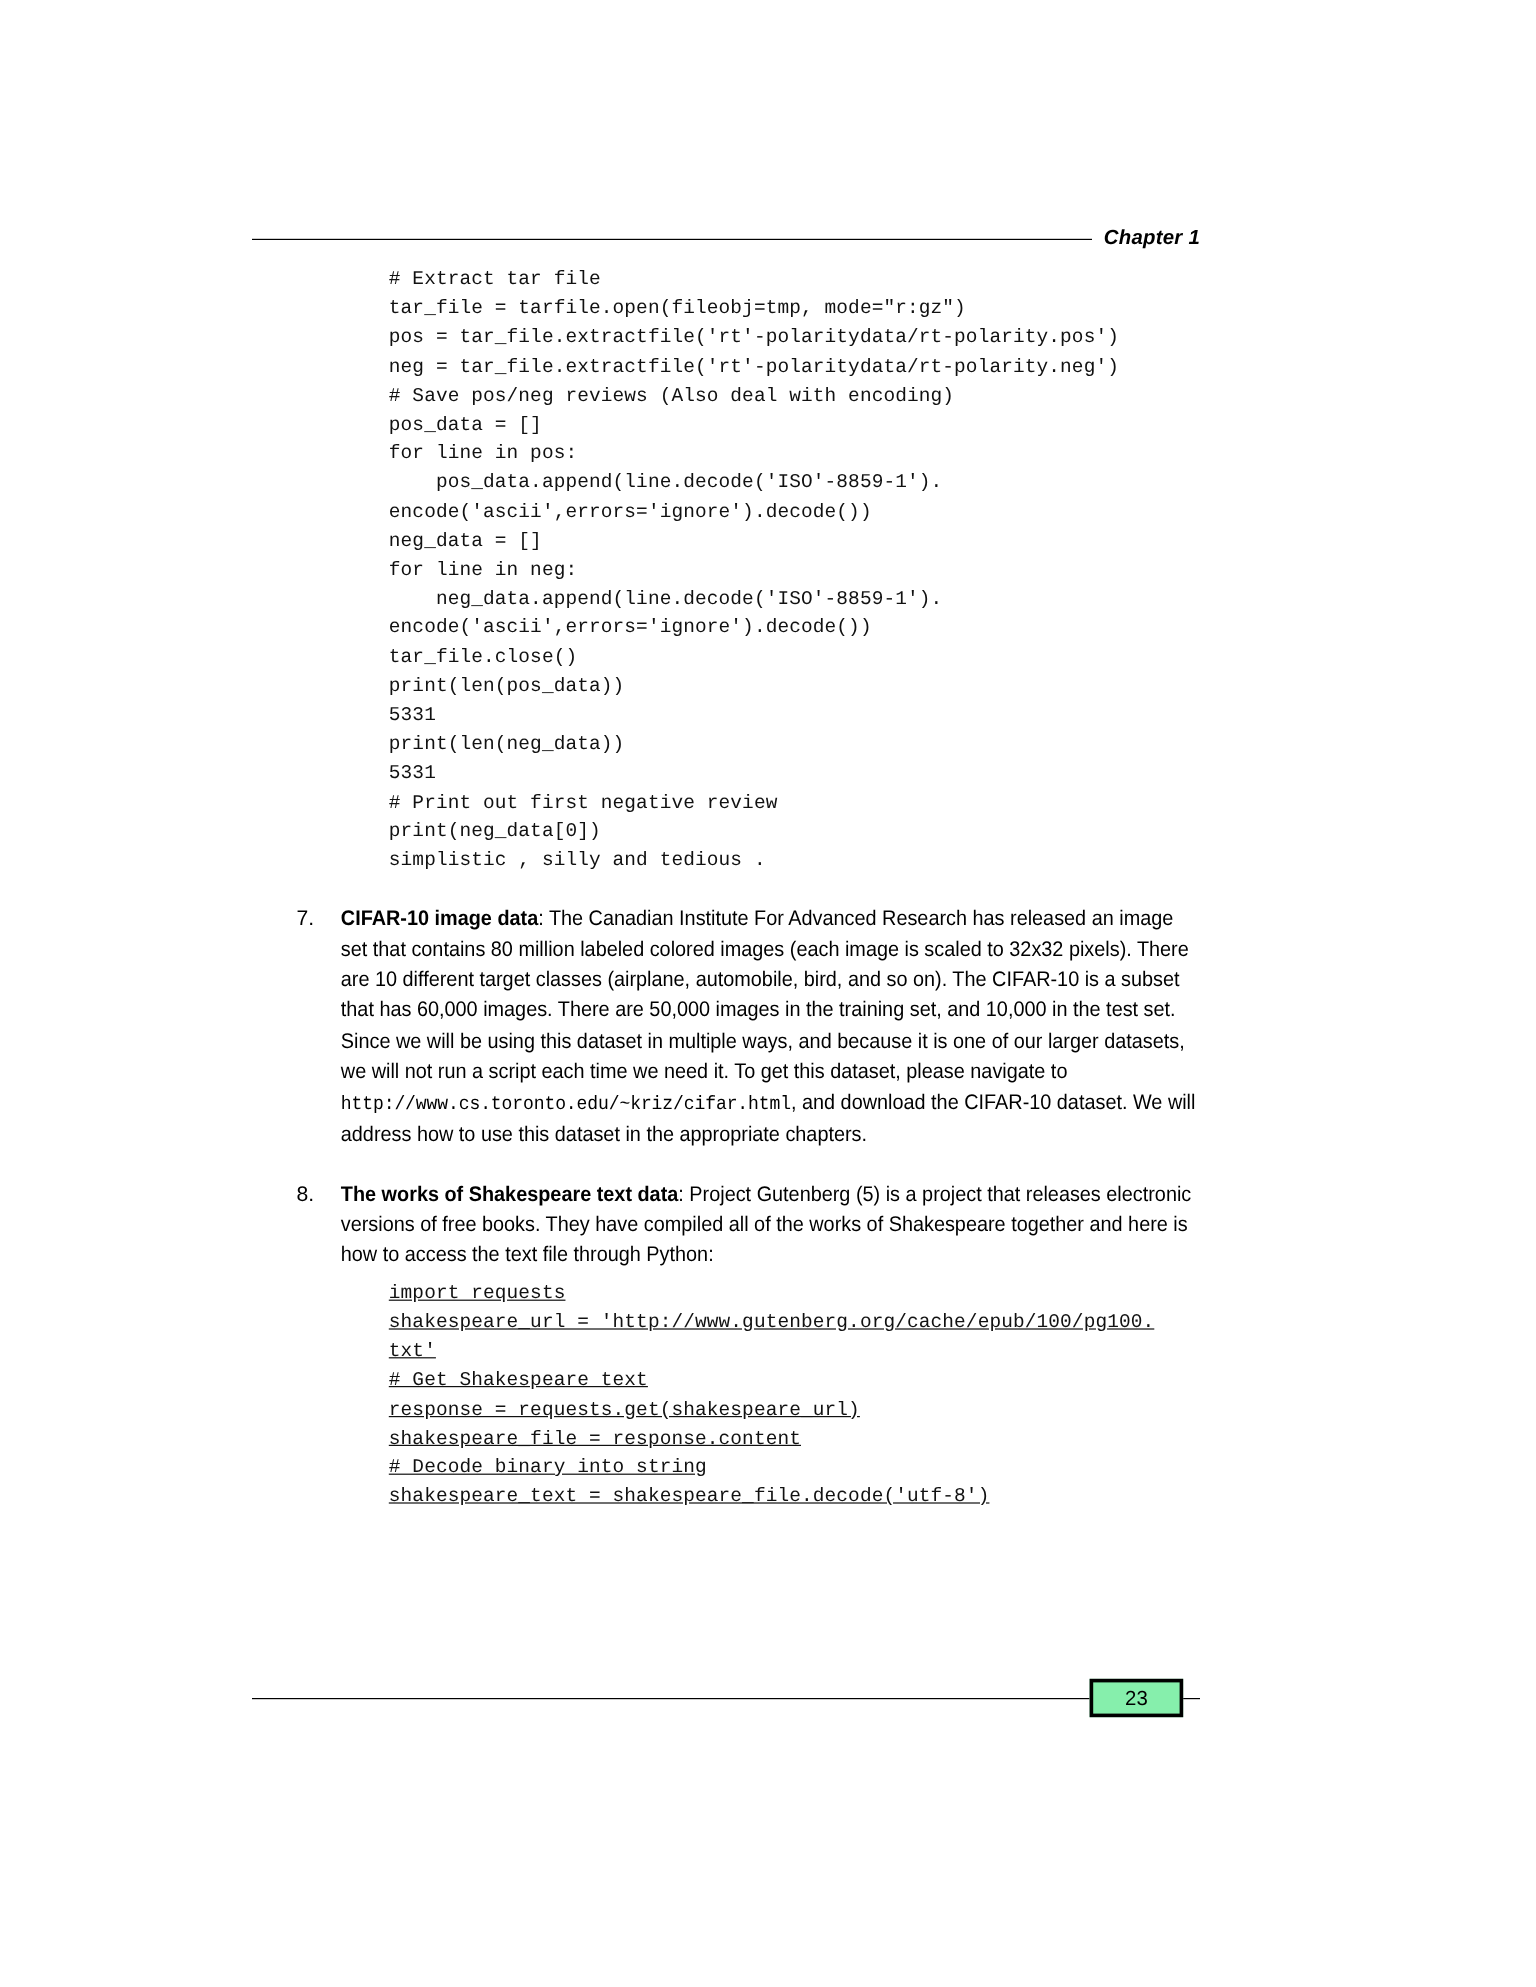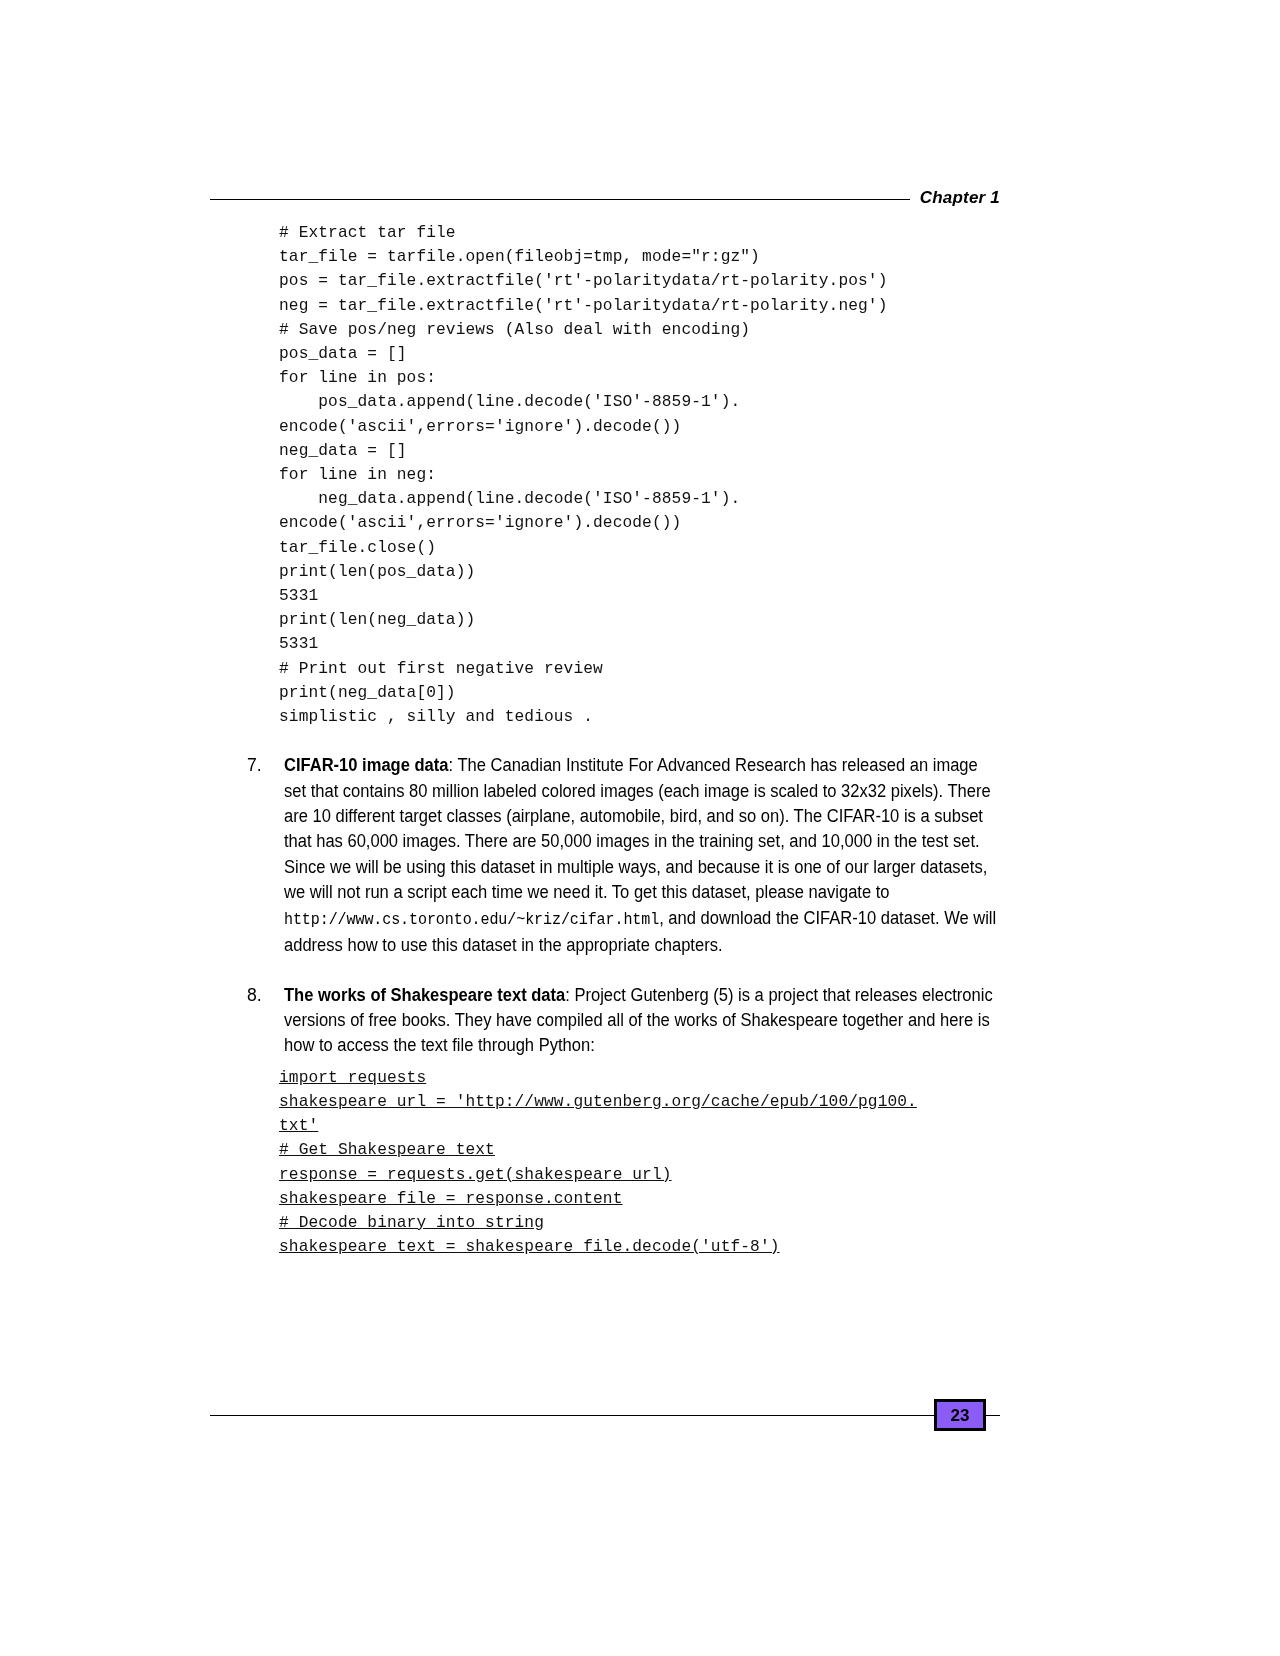--- a/index.html
+++ b/index.html
@@ -66,20 +66,21 @@
     color: #111111;
     white-space: pre;
     letter-spacing: 0.1px;
     margin: 0;
     padding: 0;
   }
   .code-block .ln {
     display: block;
     white-space: pre;
     min-height: 24.2px;
+    margin-left: 45px;
   }
   #code-block-1 {
     margin-left: 69px;
     margin-top: 3px;
   }
   #code-block-2 {
     margin-left: 69px;
     margin-top: 7px;
     text-decoration: underline;
   }
@@ -135,30 +136,30 @@
     height: 0;
     border-top: 1.6px solid #000;
   }
   .footer-rule-right {
     width: 14px;
     height: 0;
     border-top: 1.6px solid #000;
   }
   .page-number-box {
     border: 3px solid #000;
-    background: #8b5cf6;
+    background: #86efac;
     min-width: 36px;
     height: 26px;
     display: flex;
     align-items: center;
     justify-content: center;
-    font-weight: 700;
+    font-weight: 400;
     font-size: 17px;
     line-height: 1;
-    padding: 0 5px;
+    padding: 0 18px;
     box-sizing: content-box;
   }
 </style>
 </head>
 <body>
 
 <div class="page">
 
   <div class="header">
     <div class="header-rule"></div>

